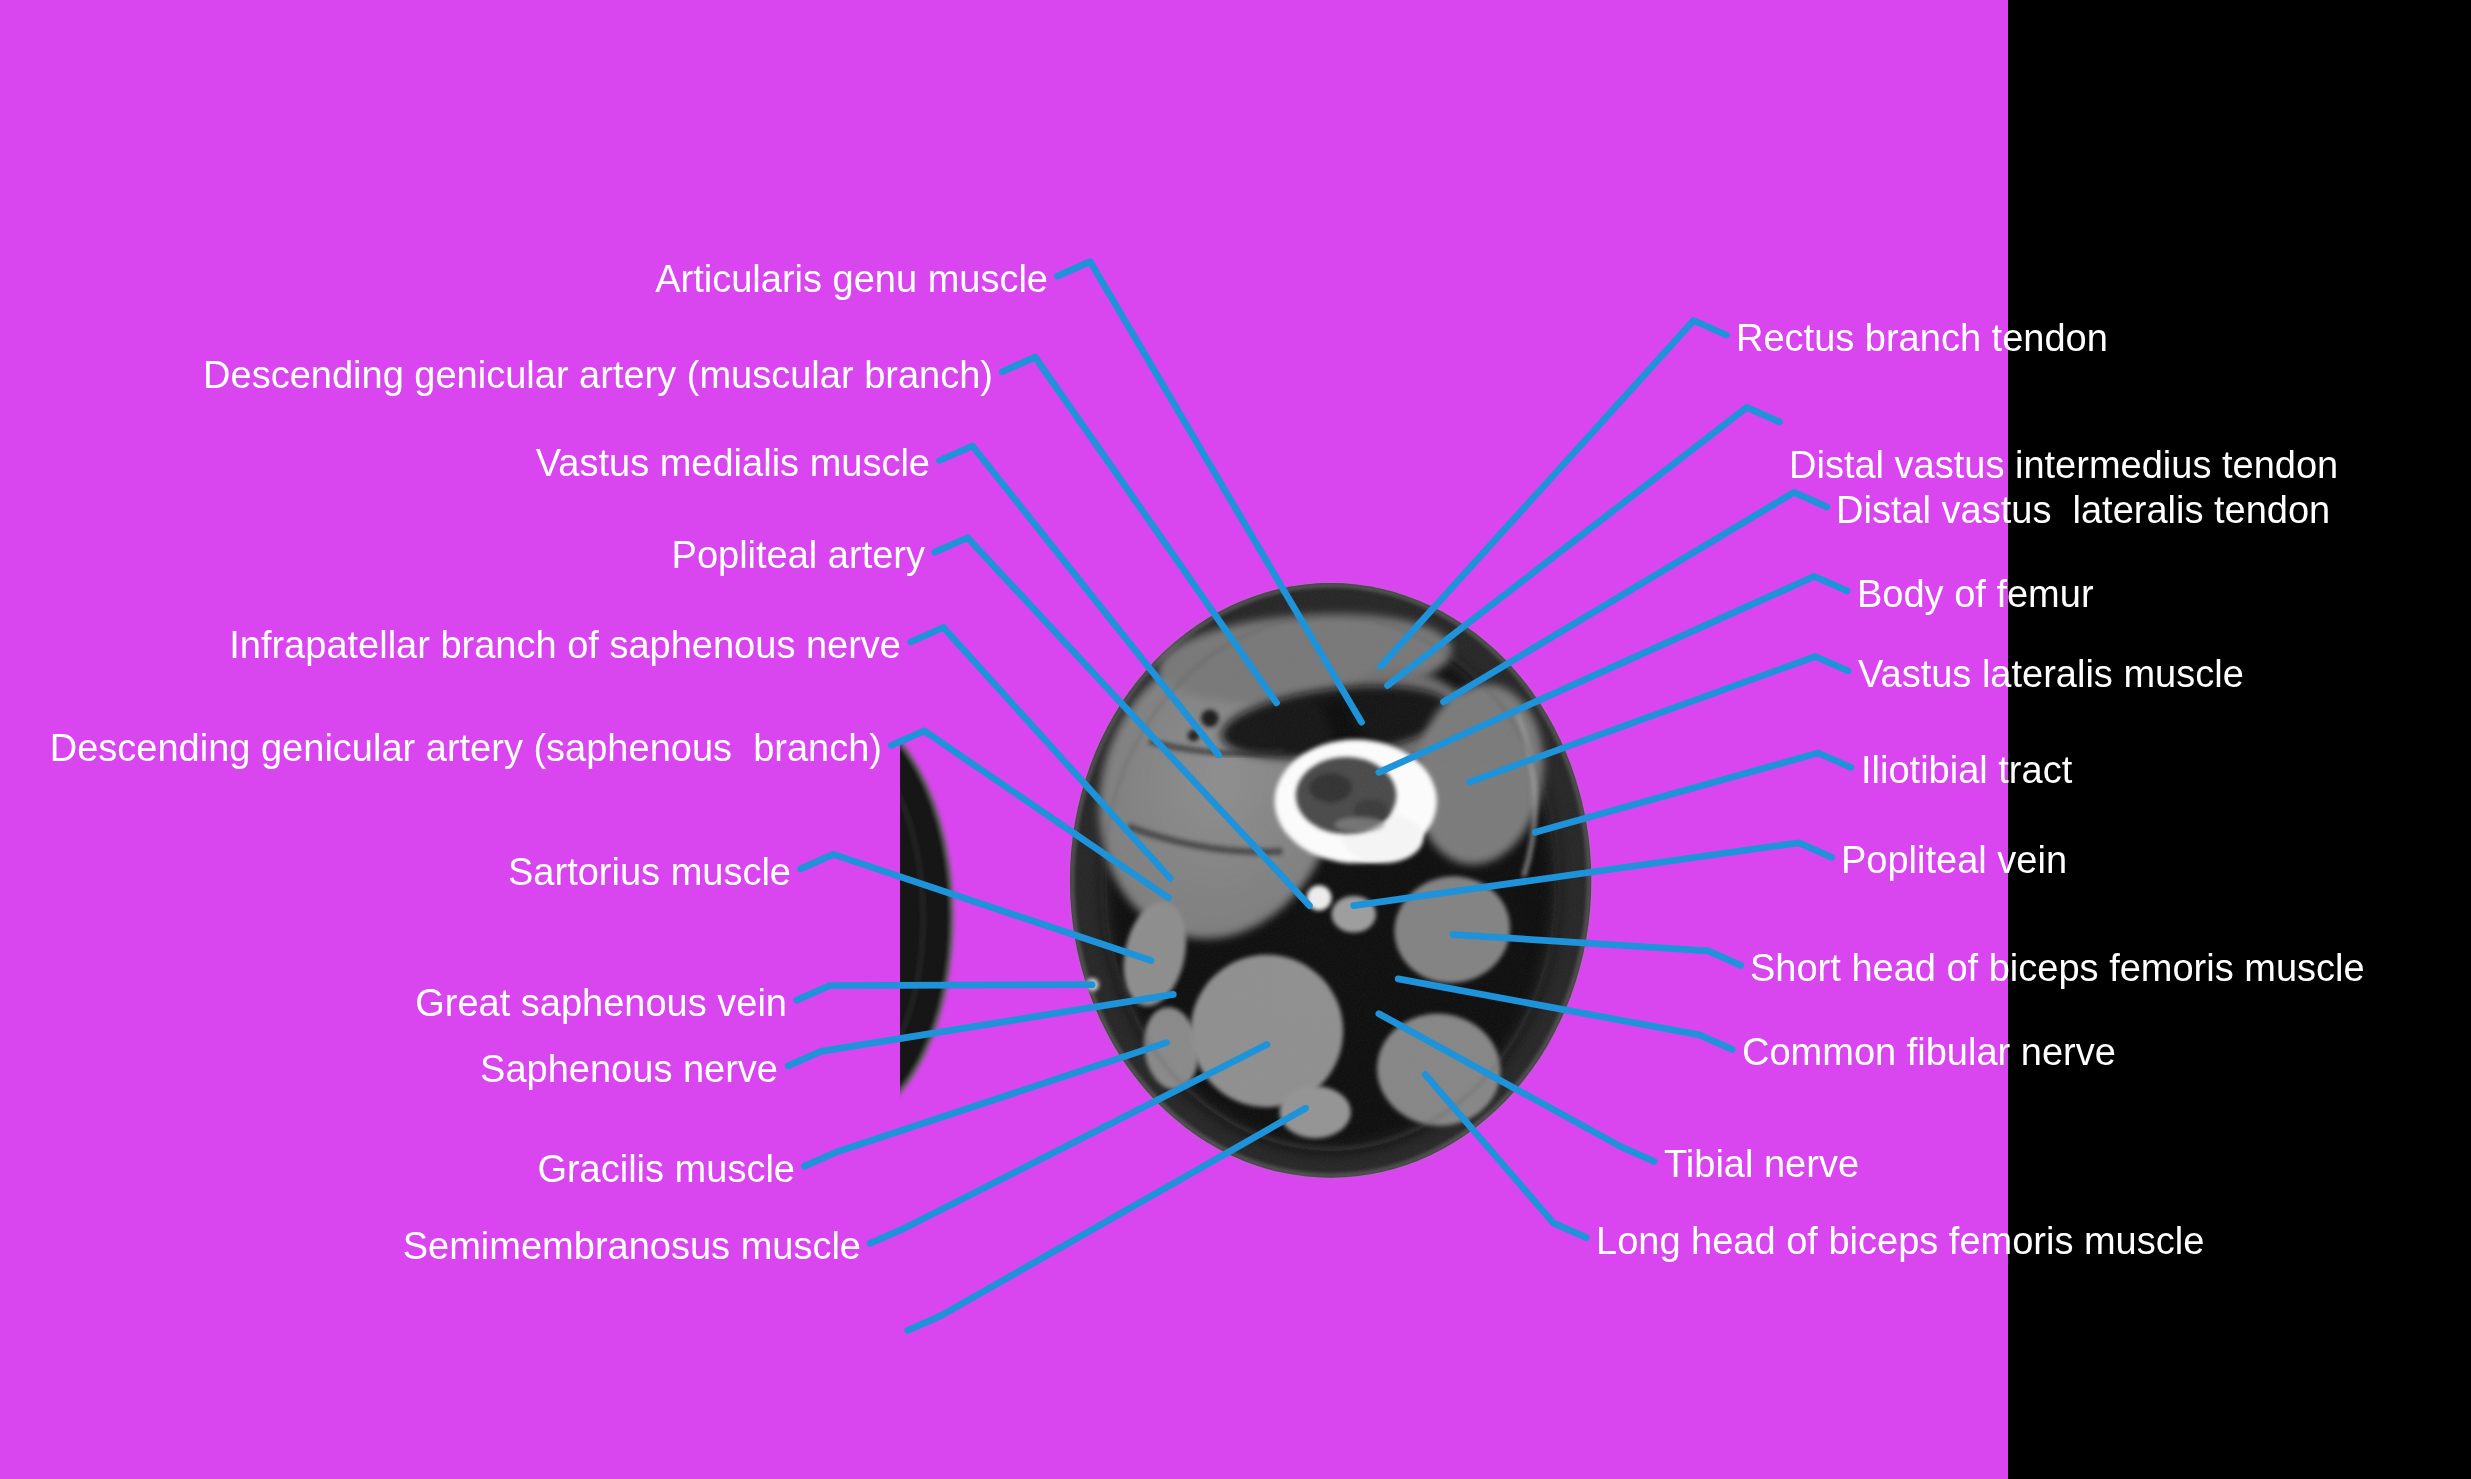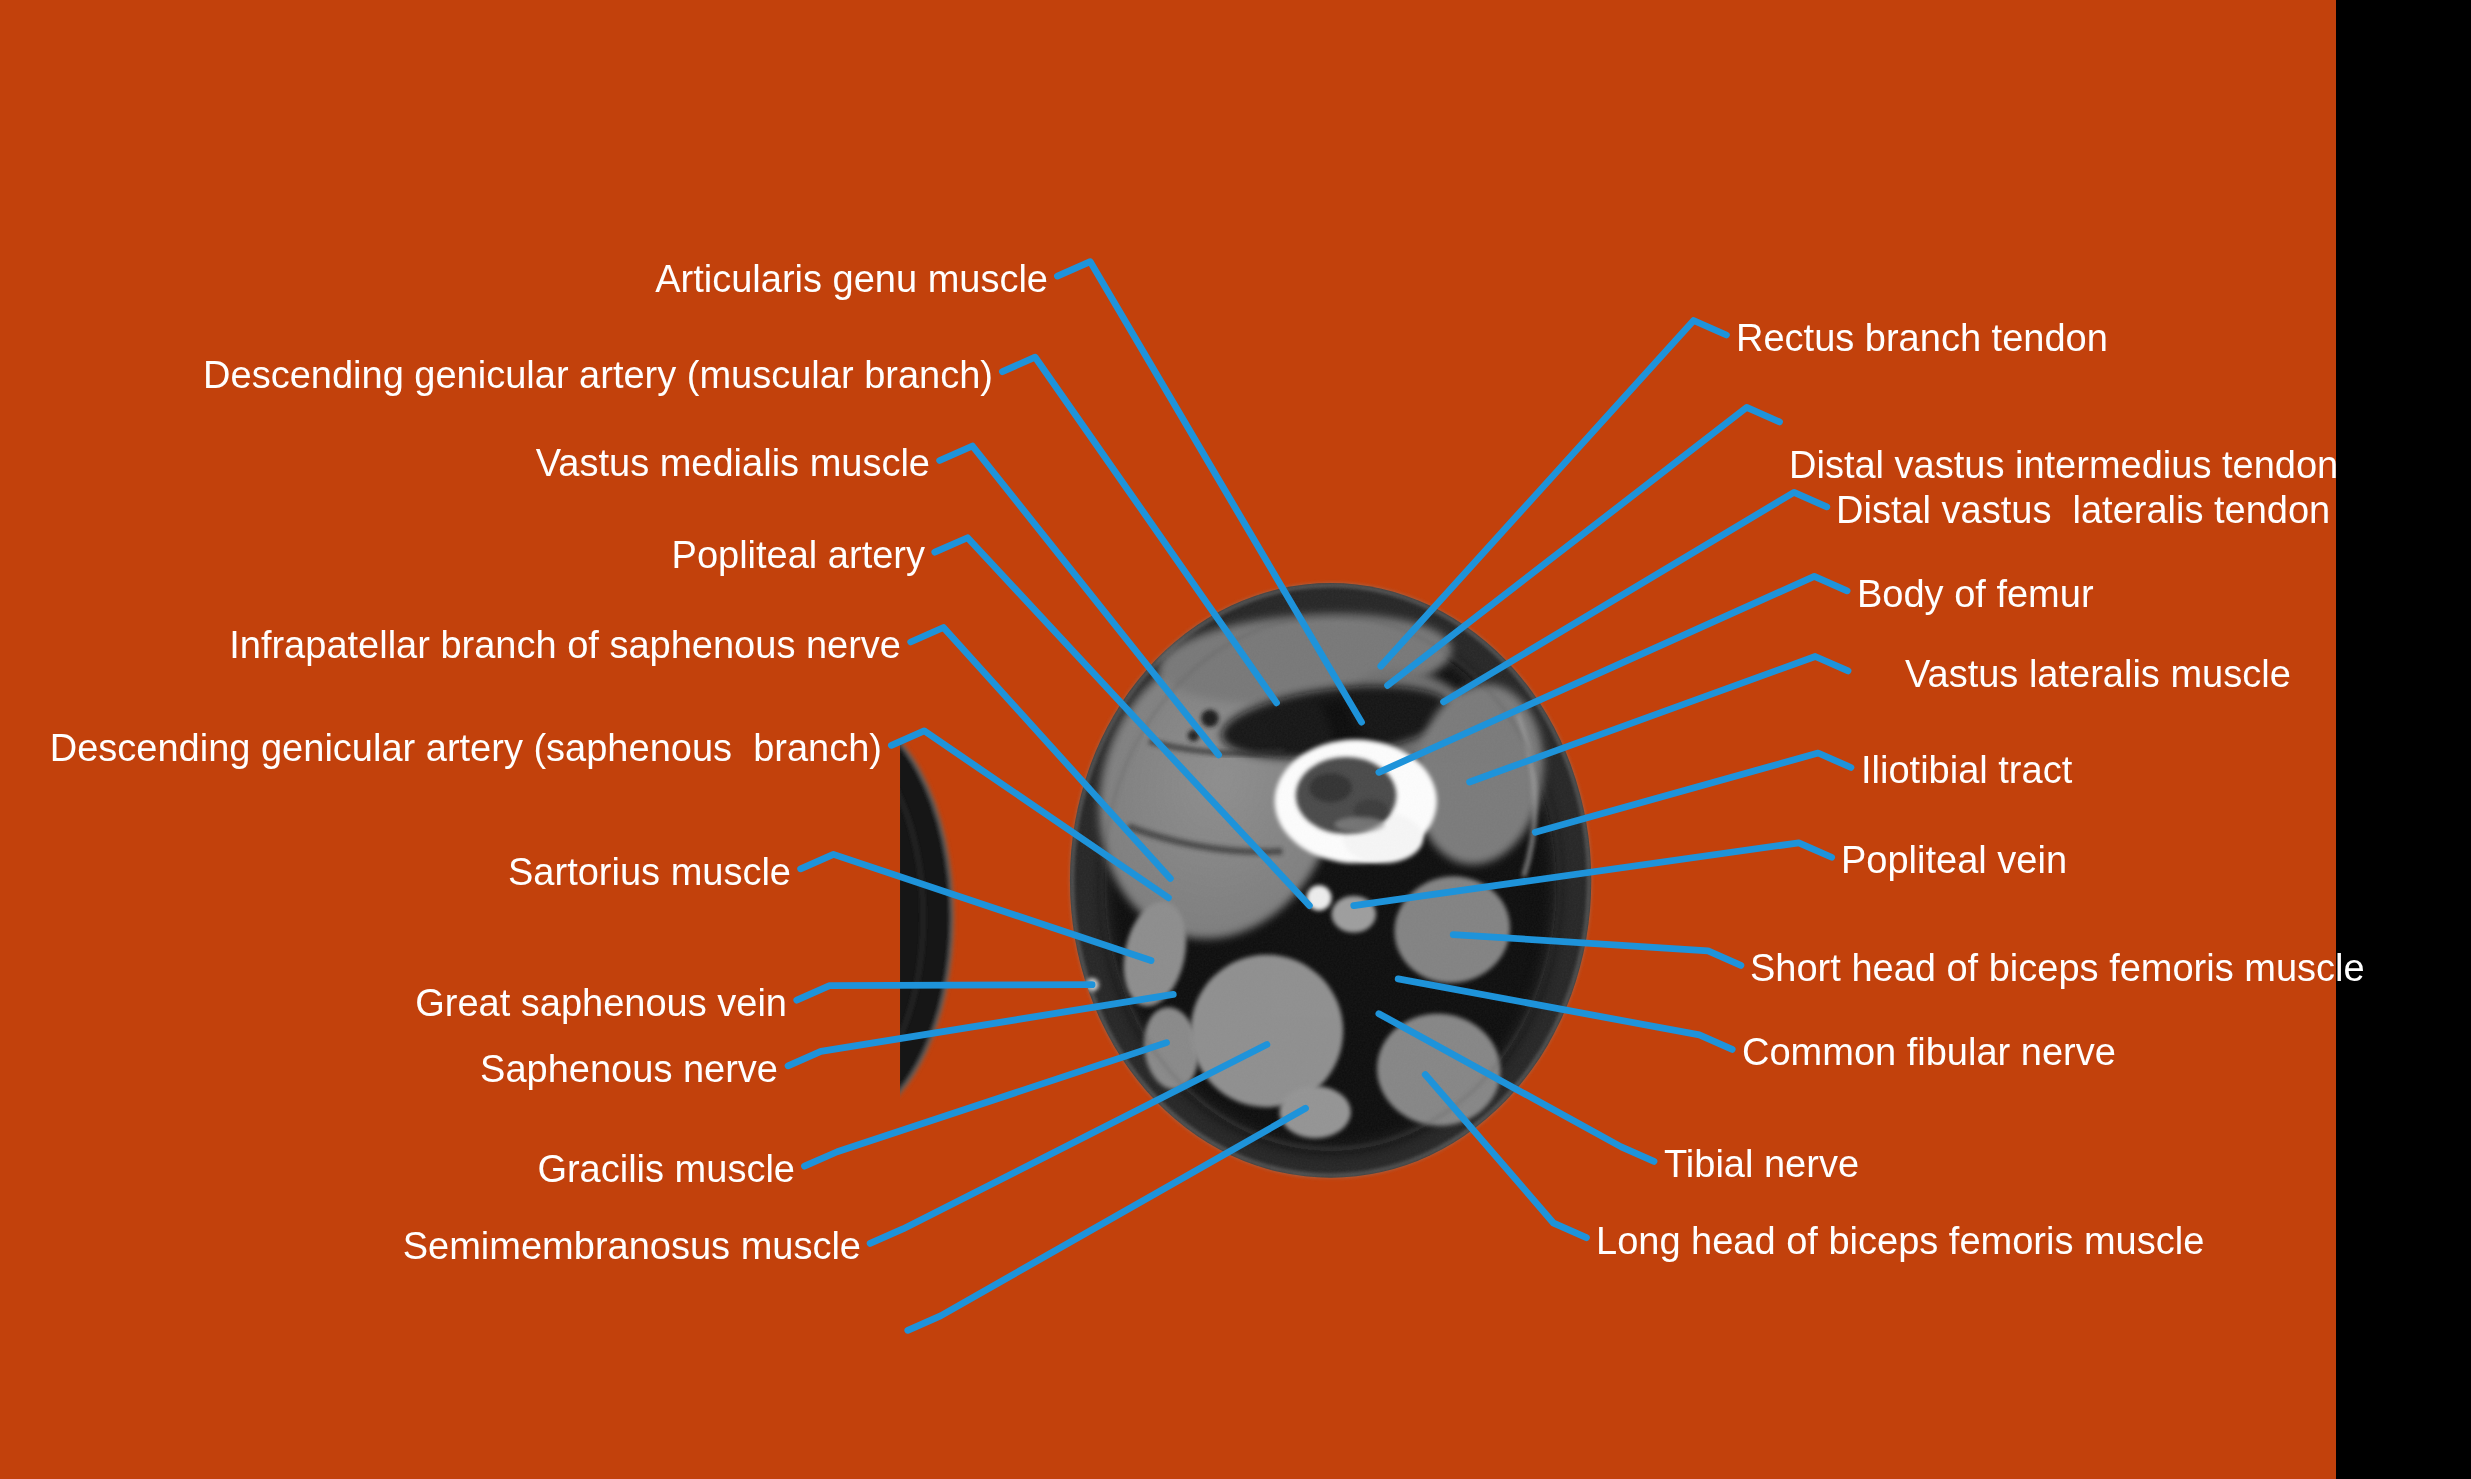--- a/index.html
+++ b/index.html
@@ -3,22 +3,22 @@
 <meta charset="utf-8">
 <style>
   html, body {
     margin: 0; padding: 0;
     background: #000;
     width: 2472px; height: 1479px;
     overflow: hidden;
   }
   #stage {
     position: relative;
-    width: 2336px; height: 1479px;
-    background: #c2410c;
+    width: 2008px; height: 1479px;
+    background: #d946ef;
   }
   #ct-art, #lines-svg {
     position: absolute;
     left: 0; top: 0;
     width: 2472px; height: 1479px;
   }
   #labels-layer { position: absolute; left: 0; top: 0; width: 2472px; height: 1479px; }
   .label {
     position: absolute;
     font-family: "Liberation Sans", sans-serif;
@@ -153,21 +153,21 @@
       <div class="label left" style="color: rgb(255, 255, 255); right: 1590px; top: 750px;">Descending genicular artery (saphenous  branch)</div>
       <div class="label left" style="color: rgb(255, 255, 255); right: 1681px; top: 874px;">Sartorius muscle</div>
       <div class="label left" style="color: rgb(255, 255, 255); right: 1685px; top: 1005px;">Great saphenous vein</div>
       <div class="label left" style="color: rgb(255, 255, 255); right: 1694px; top: 1071px;">Saphenous nerve</div>
       <div class="label left" style="color: rgb(255, 255, 255); right: 1677px; top: 1171px;">Gracilis muscle</div>
       <div class="label left" style="color: rgb(255, 255, 255); right: 1611px; top: 1248px;">Semimembranosus muscle</div>
       <div class="label right" style="color: rgb(255, 255, 255); left: 1736px; top: 340px;">Rectus branch tendon</div>
       <div class="label right" style="color: rgb(255, 255, 255); left: 1789px; top: 427px; margin-top: 40px;">Distal vastus intermedius tendon</div>
       <div class="label right" style="color: rgb(255, 255, 255); left: 1836px; top: 512px;">Distal vastus  lateralis tendon</div>
       <div class="label right" style="color: rgb(255, 255, 255); left: 1857px; top: 596px;">Body of femur</div>
-      <div class="label right" style="color: rgb(255, 255, 255); left: 1858px; top: 676px; margin-left: 47px;">Vastus lateralis muscle</div>
+      <div class="label right" style="color: rgb(255, 255, 255); left: 1858px; top: 676px;">Vastus lateralis muscle</div>
       <div class="label right" style="color: rgb(255, 255, 255); left: 1861px; top: 772px;">Iliotibial tract</div>
       <div class="label right" style="color: rgb(255, 255, 255); left: 1841px; top: 862px;">Popliteal vein</div>
       <div class="label right" style="color: rgb(255, 255, 255); left: 1742px; top: 1054px;">Common fibular nerve</div>
       <div class="label right" style="color: rgb(255, 255, 255); left: 1750px; top: 970px;">Short head of biceps femoris muscle</div>
       <div class="label right" style="color: rgb(255, 255, 255); left: 1664px; top: 1166px;">Tibial nerve</div>
       <div class="label right" style="color: rgb(255, 255, 255); left: 1596px; top: 1243px;">Long head of biceps femoris muscle</div>
     </div>
 </div>
 
 

